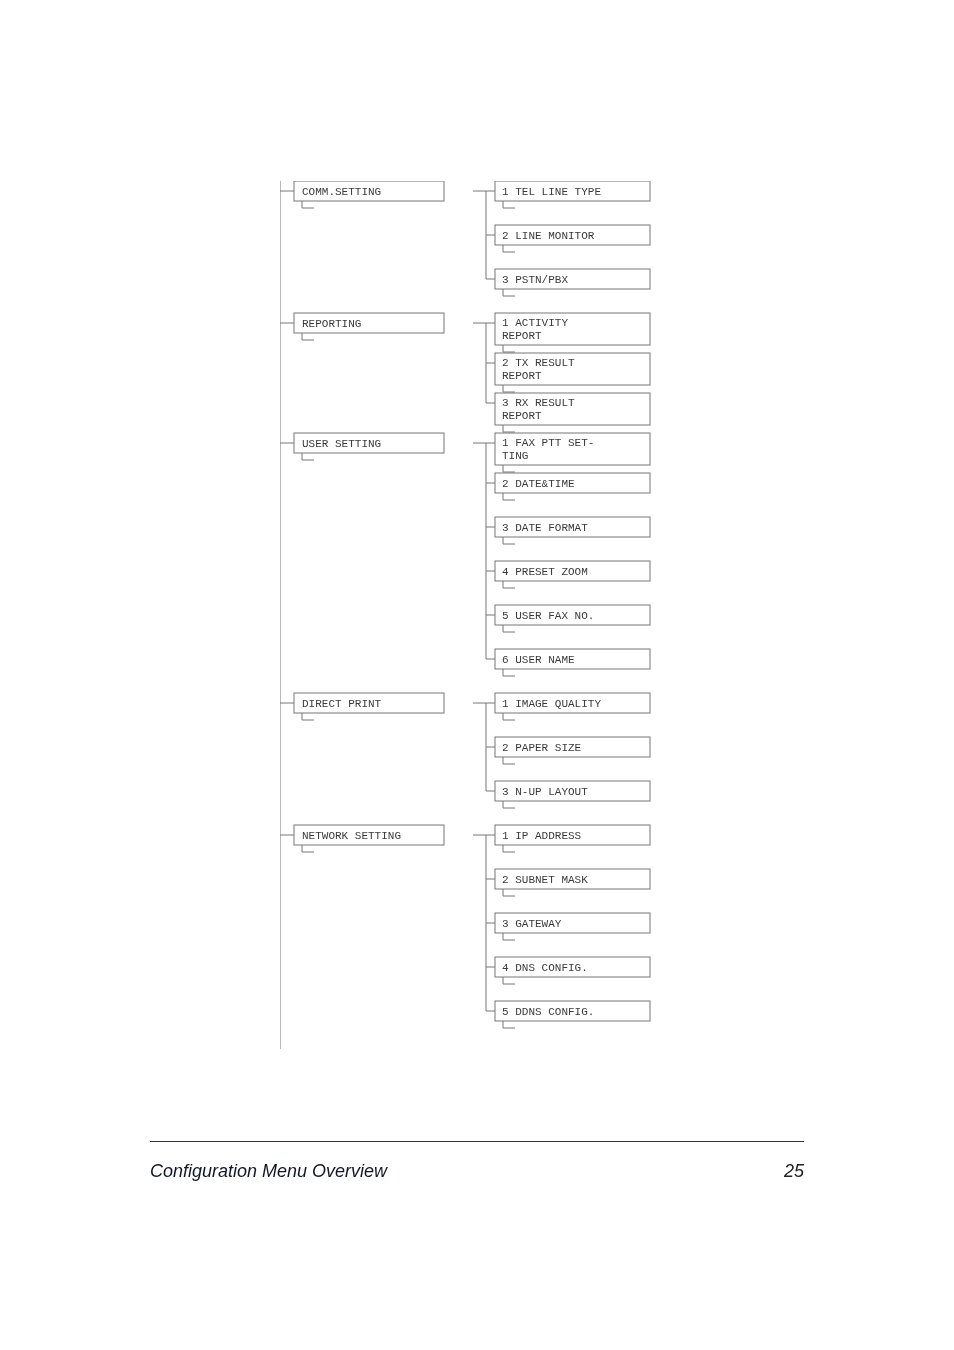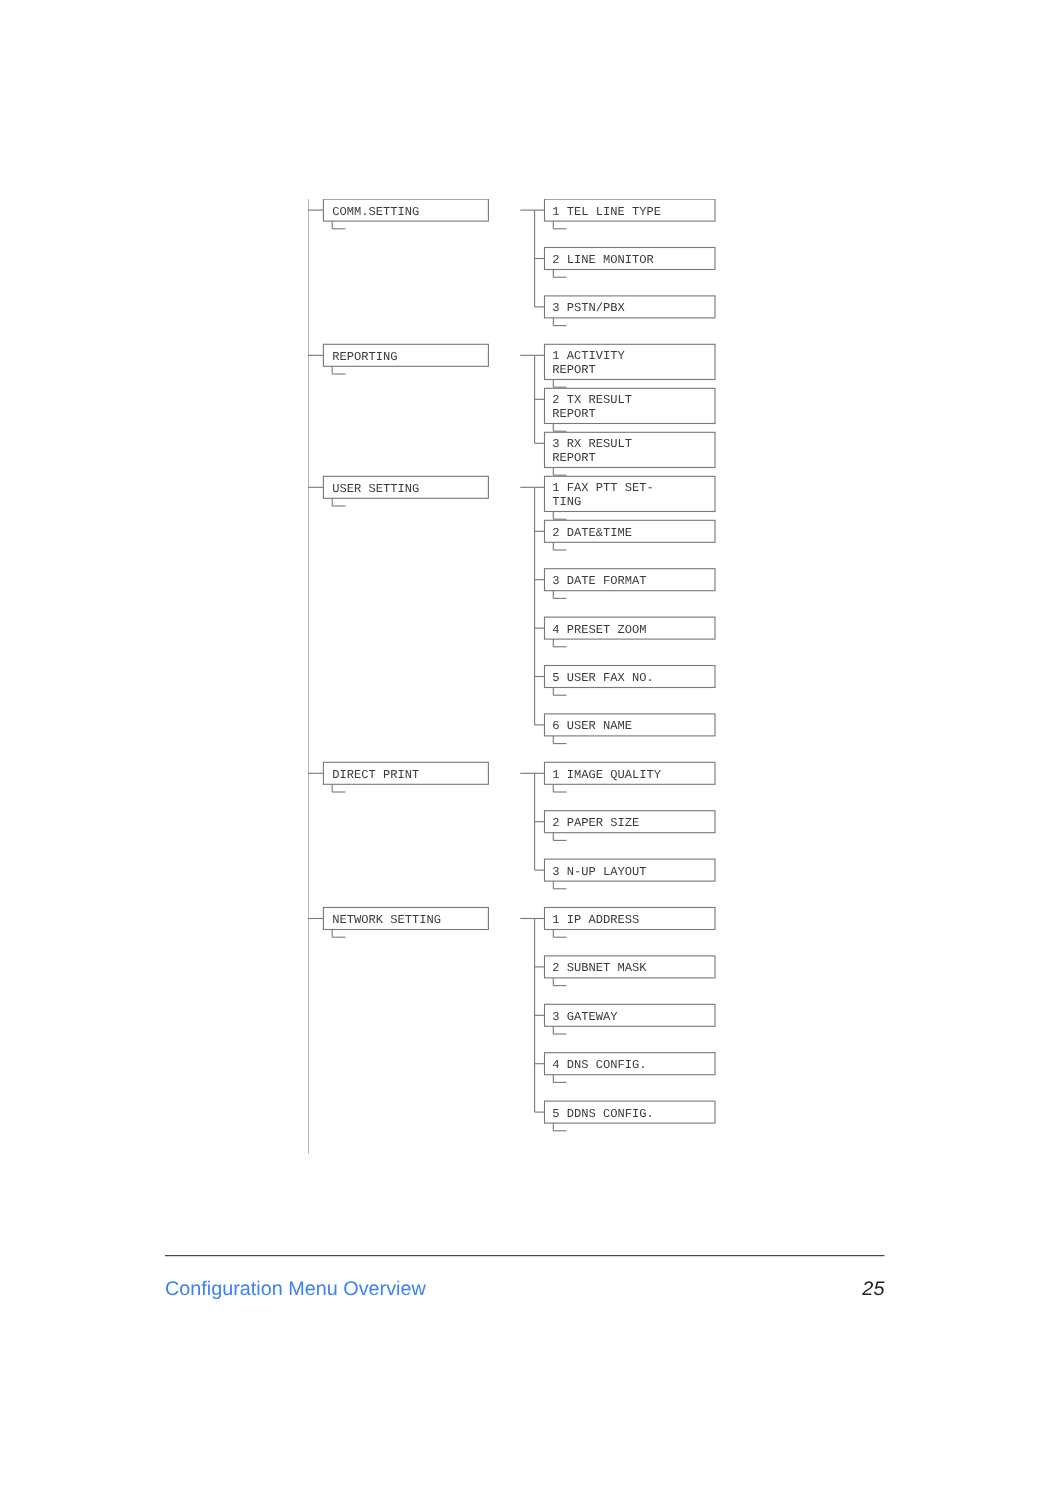--- a/index.html
+++ b/index.html
@@ -18,21 +18,21 @@
     }
 
     .footer {
       position: absolute;
       left: 150px;
       bottom: 168px;
       right: 150px;
     }
     .footer-line { border-top: 1px solid #333; margin-bottom: 6px; }
     .footer-row { display: flex; justify-content: space-between; align-items: baseline; }
-    .footer-title { font-size: 18px; color: #3b82f6; }
+    .footer-title { font-style: italic; font-size: 18px; color: #0f172a; }
     .footer-page { font-style: italic; font-size: 18px; color: #222; margin-top: 13px; }
 
     svg { display: block; }
   </style>
 </head>
 <body>
 
 <div class="diagram">
 <svg width="420" height="890" viewBox="0 0 420 890">
   <g fill="none" stroke="#777" stroke-width="1">

